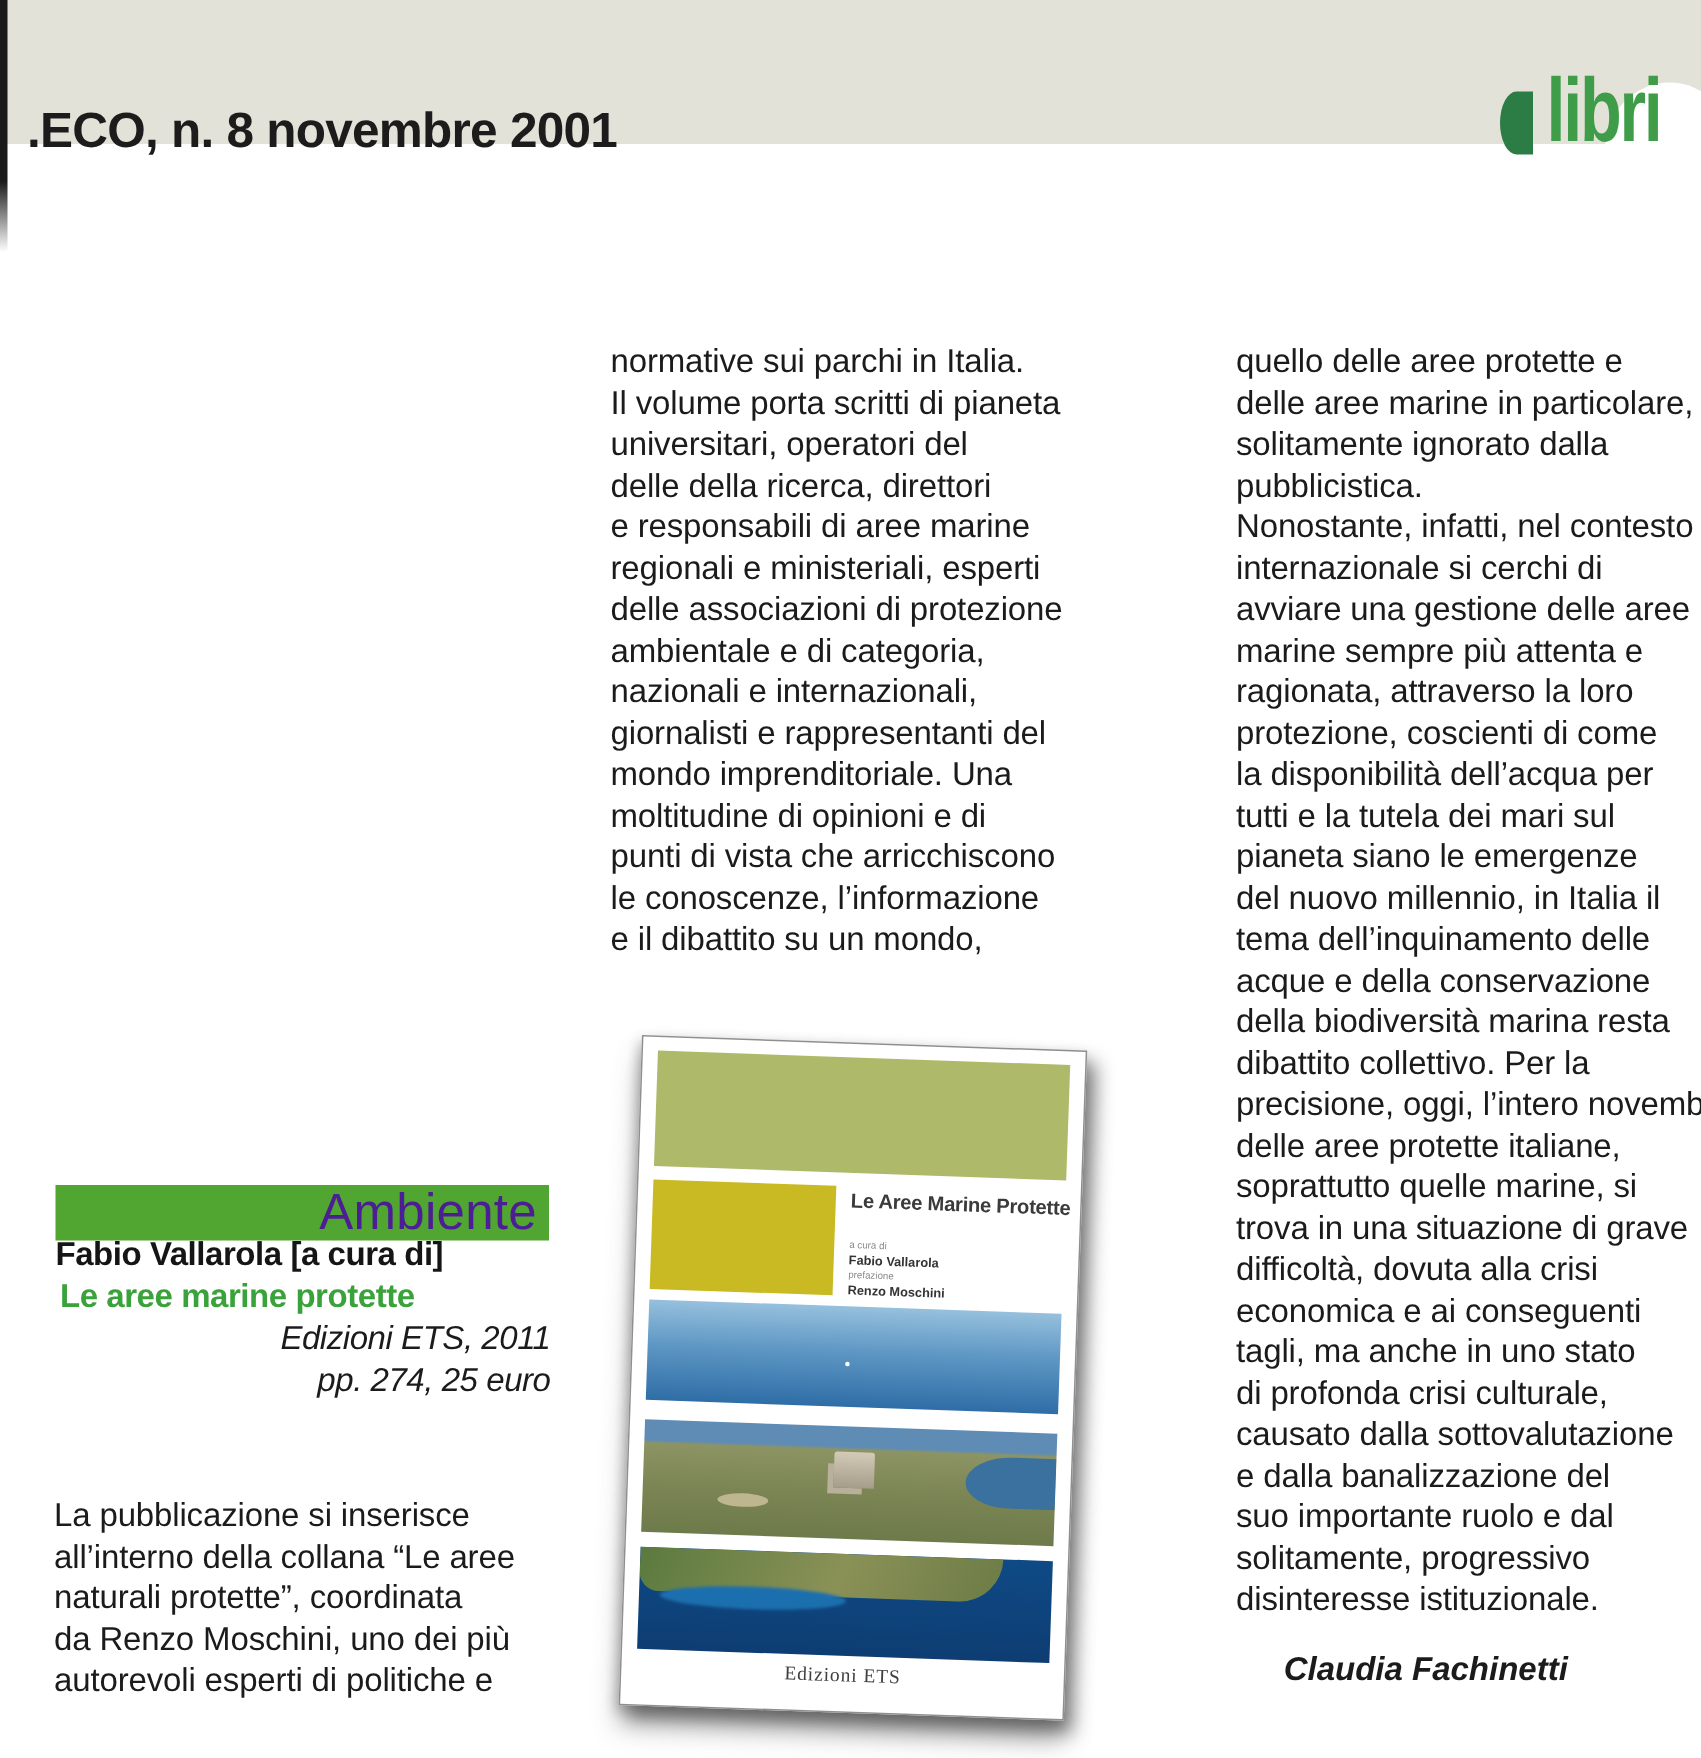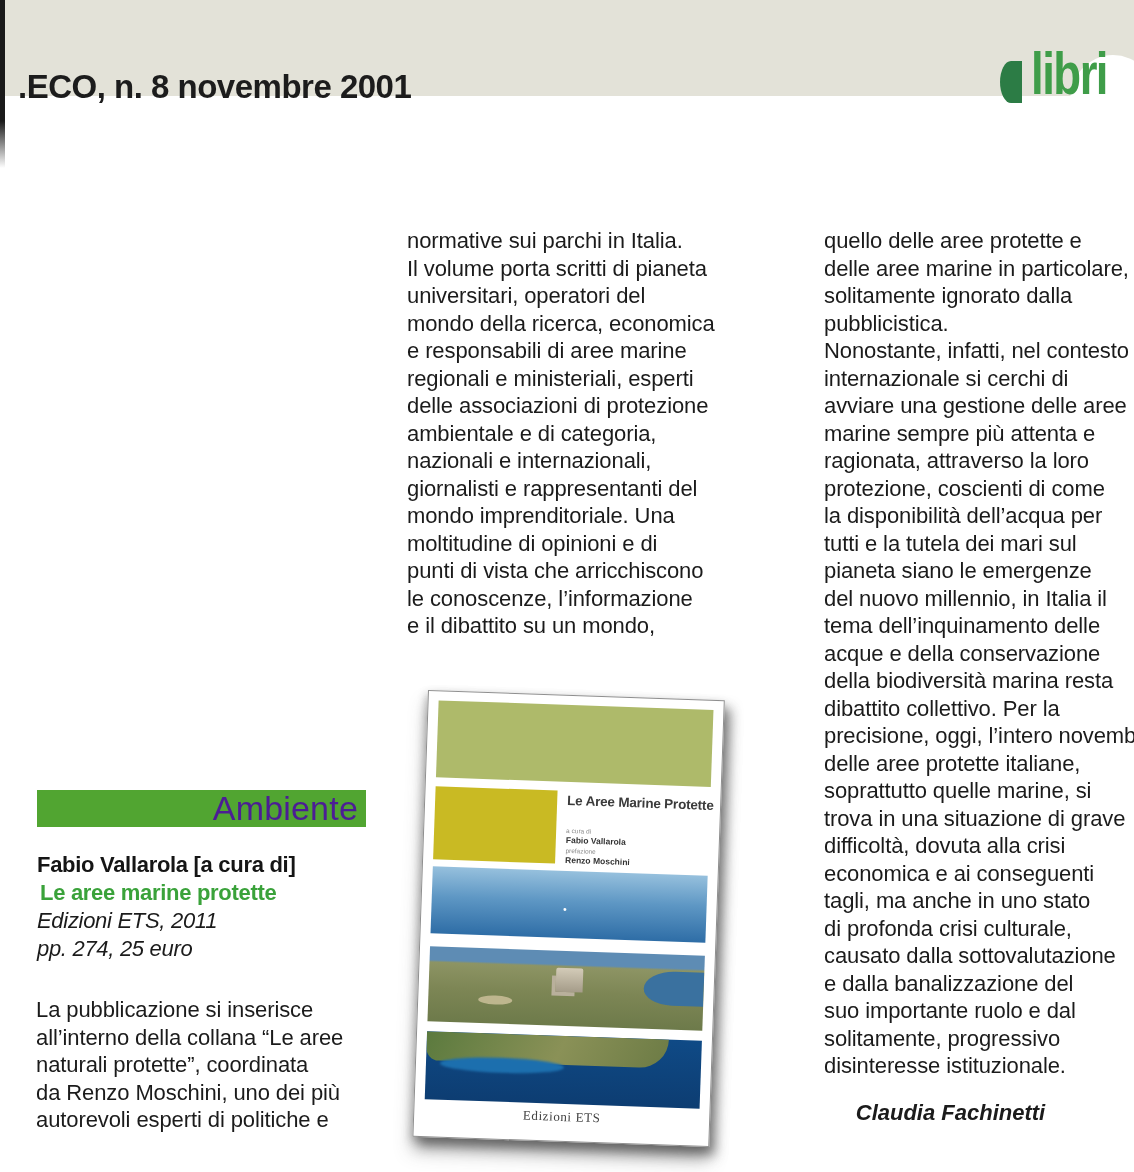--- a/index.html
+++ b/index.html
@@ -28,25 +28,25 @@
   .byline{
     position:absolute;left:784px;top:1100px;width:333px;text-align:center;
     font-size:22px;font-style:italic;font-weight:600;color:#1b1b1b;
   }
   
   .ambiente-bar{
     position:absolute;left:37px;top:790px;width:329px;height:37px;background:#51a531;
     display:flex;align-items:center;justify-content:flex-end;padding:0;box-sizing:border-box;
   }
   .ambiente-label{color:#4c1d95;font-size:34px;font-weight:400;padding-right:8px;letter-spacing:0.2px;}
-  .book-info{position:absolute;left:37px;top:851px;width:330px;}
+  .book-info{position:absolute;left:37px;top:822px;width:330px;}
   .book-info div{font-size:22px;line-height:28px;letter-spacing:-0.3px;white-space:nowrap;}
   .bi-editor{font-weight:bold;color:#151515;}
   .bi-title{font-weight:bold;color:#3aa23a;padding-left:3px;}
-  .bi-publisher,.bi-pages{font-style:italic;color:#1b1b1b;}
+  .bi-publisher,.bi-pages{font-style:italic;color:#1b1b1b;text-align:right;}
   .left-col{position:absolute;left:36px;top:996px;width:340px;}
   
   .book-cover{
     position:absolute;left:428px;top:690px;width:297px;height:447px;background:#ffffff;
     transform:rotate(2deg);transform-origin:top left;border:1px solid #8f8f8f;box-sizing:border-box;
     box-shadow:6px 8px 12px rgba(55,55,55,0.55), -2px 4px 8px rgba(55,55,55,0.25), 0 14px 18px rgba(70,70,70,0.35);
   }
   .bc-band{position:absolute;left:10px;top:9px;width:275px;height:77px;background:#aeba6a;}
   .bc-square{position:absolute;left:10px;top:95px;width:122px;height:73px;background:#c9ba23;}
   .bc-title{position:absolute;left:142px;top:97px;font-size:13.5px;font-weight:600;color:#3b3b3b;white-space:nowrap;letter-spacing:-0.2px;}
@@ -75,21 +75,21 @@
     <div class="logo-ellipse"></div>
     <div class="logo-halfdisc"></div>
     <div class="logo-text">libri</div>
   </div>
   <div class="edge-artifact"></div>
 
   <div class="tcol mid-col">
       <div class="tline">normative sui parchi in Italia.</div>
       <div class="tline">Il volume porta scritti di pianeta</div>
       <div class="tline">universitari, operatori del</div>
-      <div class="tline">mondo della ricerca, economica</div>
+      <div class="tline">delle della ricerca, direttori</div>
       <div class="tline">e responsabili di aree marine</div>
       <div class="tline">regionali e ministeriali, esperti</div>
       <div class="tline">delle associazioni di protezione</div>
       <div class="tline">ambientale e di categoria,</div>
       <div class="tline">nazionali e internazionali,</div>
       <div class="tline">giornalisti e rappresentanti del</div>
       <div class="tline">mondo imprenditoriale. Una</div>
       <div class="tline">moltitudine di opinioni e di</div>
       <div class="tline">punti di vista che arricchiscono</div>
       <div class="tline">le conoscenze, l’informazione</div>

